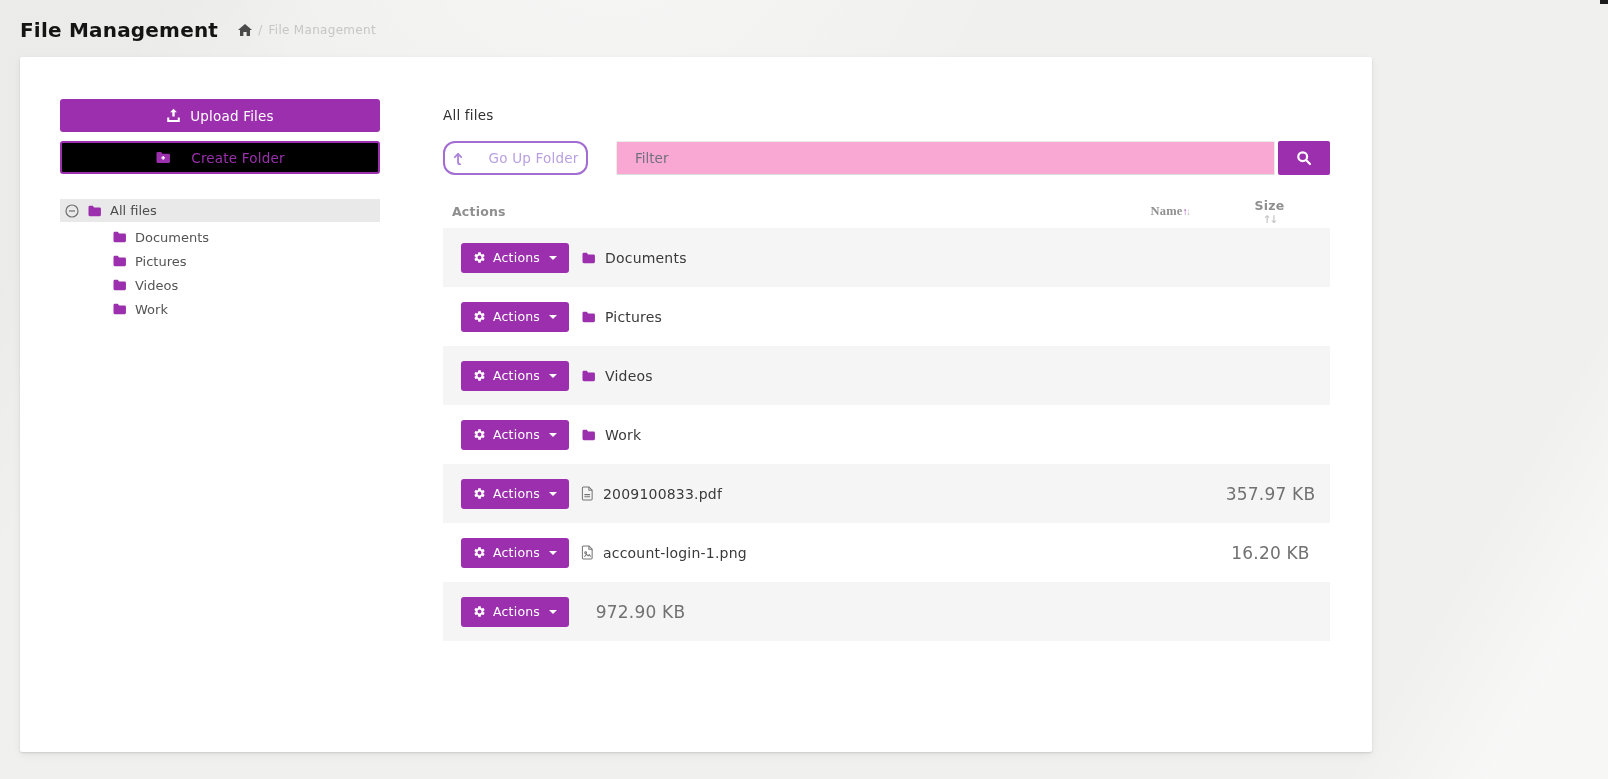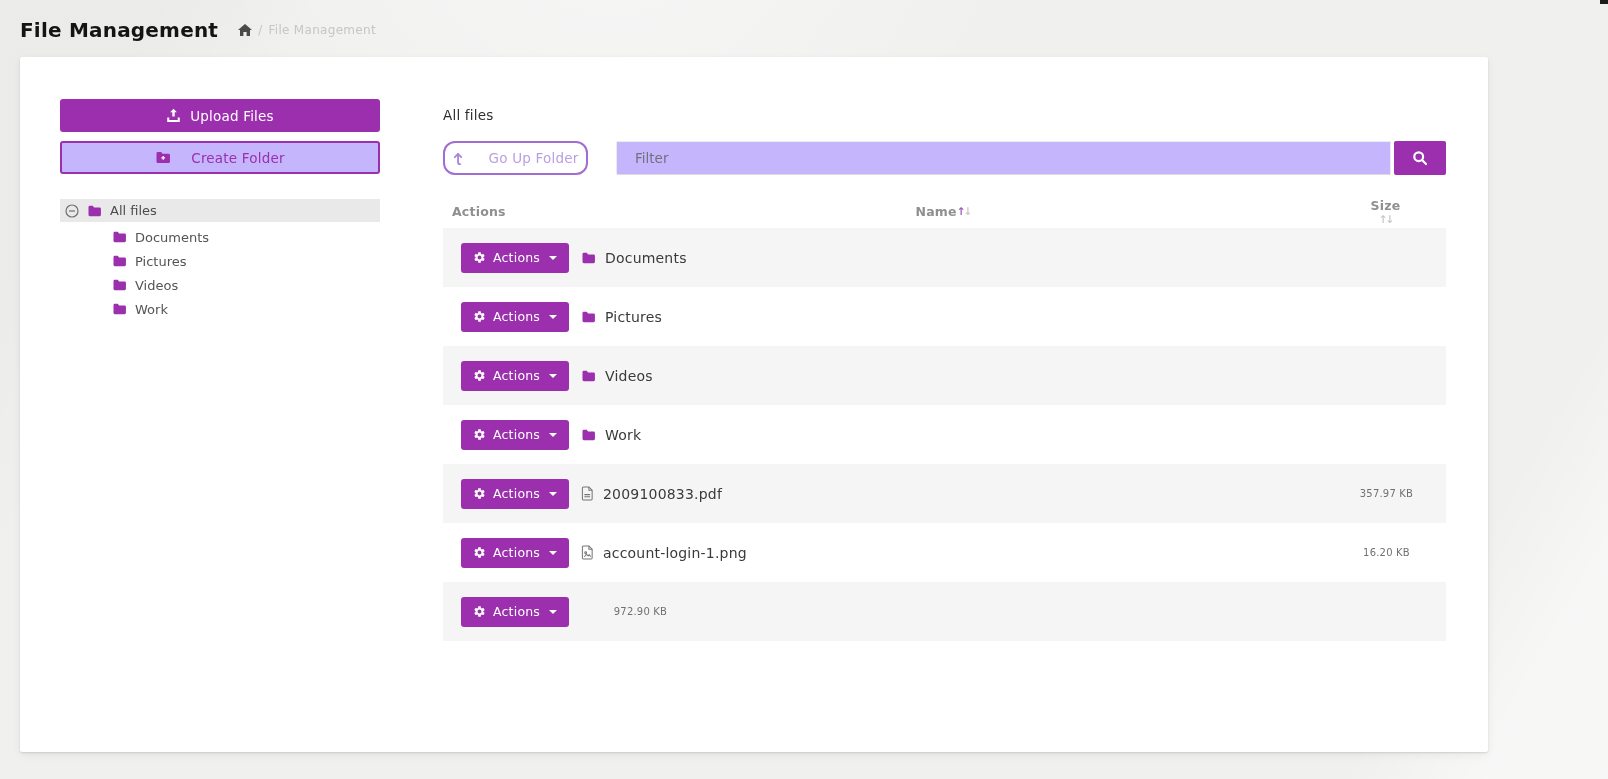--- a/index.html
+++ b/index.html
@@ -21,72 +21,72 @@
   .corner-mark { position:absolute; top:0; right:0; width:8px; height:4px; background:#1b1b1b; }
 
   
   .page-header { position:absolute; top:18px; left:20px; display:flex; align-items:center; }
   .page-title { font-size:20px; font-weight:700; color:#141414; letter-spacing:.2px; }
   .breadcrumb { display:flex; align-items:center; margin-left:20px; gap:6px; }
   .breadcrumb .home-ic { display:flex; }
   .breadcrumb .sep, .breadcrumb .crumb { font-size:12px; color:#c6c6c6; letter-spacing:.3px; }
 
   
-  .card { position:absolute; left:20px; top:57px; width:1468px; height:695px;
+  .card { position:absolute; left:20px; top:57px; width:1352px; height:695px;
     background:#fff; border-radius:2px;
     box-shadow:0 1px 2px rgba(0,0,0,.12), 0 3px 10px rgba(0,0,0,.06); }
   .card-body { display:flex; height:100%; padding:42px 42px 0 40px; }
 
   
   .sidebar { width:320px; flex-shrink:0; }
   .btn { cursor:pointer; font-family:inherit; }
   .btn-upload { width:100%; height:33px; background:#9b2fad; border:none; border-radius:3px;
     color:#fff; font-size:13.5px; display:flex; align-items:center; justify-content:center; gap:9px; letter-spacing:.2px; }
-  .btn-create { margin-top:9px; width:100%; height:33px; background:#c4b5fd; border:2px solid #9b2fad;
+  .btn-create { margin-top:9px; width:100%; height:33px; background:#000000; border:2px solid #9b2fad;
     border-radius:3px; color:#9b2fad; font-size:13.5px; display:flex; align-items:center; justify-content:center; gap:20px; letter-spacing:.2px; }
 
   .tree { margin-top:25px; }
   .tree-root { height:23px; display:flex; align-items:center; gap:8px; background:#e9e9e9;
     padding-left:5px; font-size:13px; color:#4d4d4d; cursor:pointer; }
   .tree-children { margin-top:3px; }
   .tree-item { height:24px; display:flex; align-items:center; gap:8px; padding-left:52px;
     font-size:13px; color:#545454; cursor:pointer; }
 
   
   .main { flex:1; margin-left:63px; padding-top:8px; min-width:0; }
   .folder-label { font-size:13.5px; color:#2f2f2f; letter-spacing:.2px; }
   .toolbar { display:flex; margin-top:18px; height:34px; }
   .btn-goup { width:145px; height:34px; background:#fff; border:2px solid #a26cd3; border-radius:12px;
     color:#b9a0e2; font-size:13.5px; display:flex; align-items:center; justify-content:center; gap:25px; letter-spacing:.2px; }
   .filter-wrap { flex:1; display:flex; margin-left:28px; }
-  .filter-input { flex:1; height:34px; background:#c4b5fd; border:1px solid #ececeb; border-bottom-color:#dcdcdb;
+  .filter-input { flex:1; height:34px; background:#f9a8d4; border:1px solid #ececeb; border-bottom-color:#dcdcdb;
     border-radius:2px 0 0 2px; padding:0 18px; font-size:13.5px; color:#555; font-family:inherit; outline:none; }
   .filter-input::placeholder { color:#71717c; opacity:1; }
   .btn-search { width:52px; height:34px; margin-left:3px; background:#9b2fad; border:none; border-radius:2px;
     display:flex; align-items:center; justify-content:center; }
 
   .thead { display:flex; align-items:center; height:34px; margin-top:19px;
     font-size:12.5px; color:#8f8f8f; font-weight:600; letter-spacing:.2px; }
   .col-actions { width:138px; padding-left:9px; flex-shrink:0; }
   .col-name { flex:1; display:flex; align-items:center; min-width:0; }
-  .thead .col-name { justify-content:center; padding-right:22px; }
+  .thead .col-name { justify-content:flex-end; padding-right:22px;font-family:Liberation Serif, serif; }
   .col-size { width:119px; flex-shrink:0; display:flex; align-items:center;flex-direction:column; }
   .thead .col-size { justify-content:space-between; padding-right:2px; }
   .sort { font-size:10.5px; letter-spacing:-2px; cursor:pointer; user-select:none; }
   .sort .up { color:#a05ab8; } .sort .dn { color:#c9c9c9; }
   .sort.inactive .up { color:#c9c9c9; }
 
   .trow { display:flex; align-items:center; height:59px; }
   .trow:nth-child(odd) { background:#f5f5f5; }
   .actions-btn { margin-left:9px; height:30px; padding:0 12px; background:#9b2fad; border:none; border-radius:3px;
     color:#fff; font-size:12.5px; display:inline-flex; align-items:center; gap:7px; letter-spacing:.2px; cursor:pointer; font-family:inherit; }
   .caret { width:0; height:0; border-left:4px solid transparent; border-right:4px solid transparent;
     border-top:4.5px solid #fff; margin-left:2px; }
   .name-cell { display:flex; align-items:center; gap:9px; font-size:14px; color:#3a3a3a; letter-spacing:.2px; }
-  .size-text { font-size:10px; color:#717171; letter-spacing:.2px; }
+  .size-text { font-size:17px; color:#717171; letter-spacing:.2px; }
   .tfoot { margin:21px 0 0 30px; font-size:12.5px; color:#bcbcbc; letter-spacing:.3px; }
 
   svg { display:block; }
 </style>
 </head>
 <body>
 
 <div class="bg-decor"></div>
 <div class="corner-mark"></div>
 

